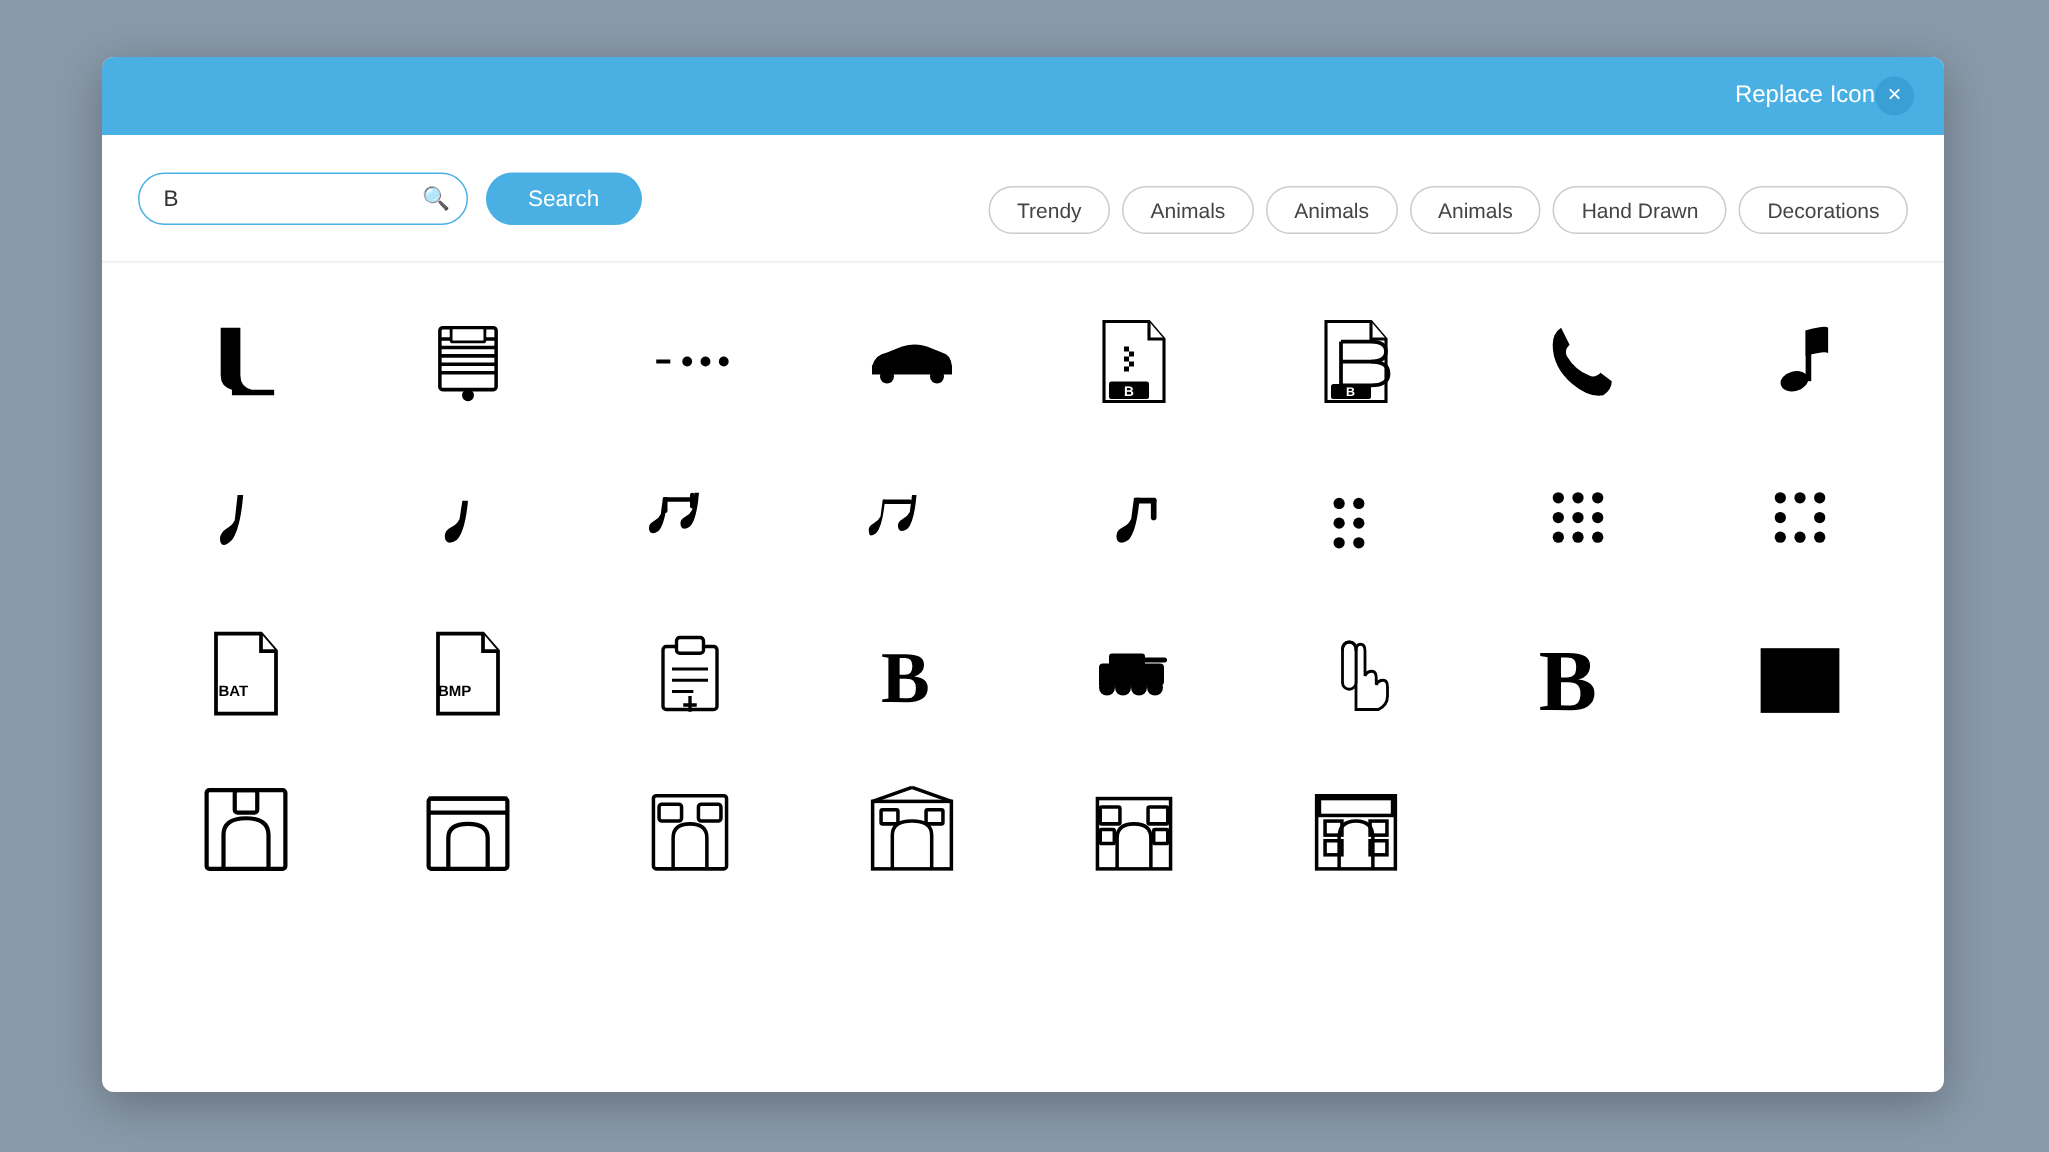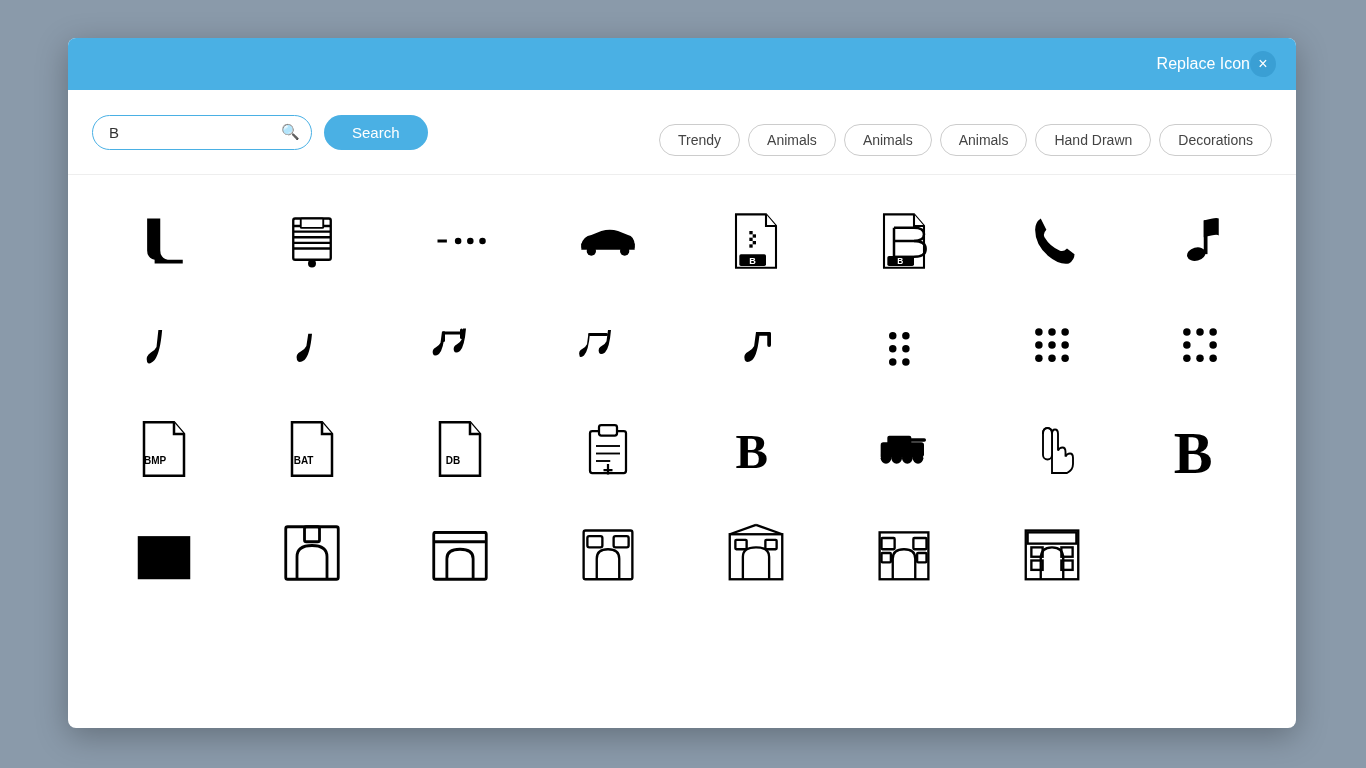--- a/index.html
+++ b/index.html
@@ -312,35 +312,28 @@
           <circle cx="18" cy="46" r="4"></circle>
           <circle cx="32" cy="46" r="4"></circle>
           <circle cx="46" cy="46" r="4"></circle>
         </svg>
       </div>
 
       <div class="icon-cell">
         <svg viewBox="0 0 64 72" fill="none">
           <path d="M8 4 L44 4 L56 18 L56 68 L8 68 Z" fill="white" stroke="black" stroke-width="3"></path>
           <path d="M44 4 L44 18 L56 18" fill="white" stroke="black" stroke-width="3"></path>
-          <text x="8" y="54" font-size="12" fill="black" font-weight="bold" font-family="Arial">BMP</text>
+          <text x="10" y="54" font-size="12" fill="black" font-weight="bold" font-family="Arial">BAT</text>
         </svg>
       </div>
       <div class="icon-cell">
         <svg viewBox="0 0 64 72" fill="none">
           <path d="M8 4 L44 4 L56 18 L56 68 L8 68 Z" fill="white" stroke="black" stroke-width="3"></path>
           <path d="M44 4 L44 18 L56 18" fill="white" stroke="black" stroke-width="3"></path>
-          <text x="10" y="54" font-size="12" fill="black" font-weight="bold" font-family="Arial">BAT</text>
-        </svg>
-      </div>
-      <div class="icon-cell">
-        <svg viewBox="0 0 64 72" fill="none">
-          <path d="M8 4 L44 4 L56 18 L56 68 L8 68 Z" fill="white" stroke="black" stroke-width="3"></path>
-          <path d="M44 4 L44 18 L56 18" fill="white" stroke="black" stroke-width="3"></path>
-          <text x="15" y="54" font-size="12" fill="black" font-weight="bold" font-family="Arial">DB</text>
+          <text x="8" y="54" font-size="12" fill="black" font-weight="bold" font-family="Arial">BMP</text>
         </svg>
       </div>
       <div class="icon-cell">
         <svg viewBox="0 0 64 80" fill="none">
           <rect x="8" y="16" width="48" height="56" rx="3" fill="white" stroke="black" stroke-width="3"></rect>
           <rect x="20" y="8" width="24" height="14" rx="3" fill="white" stroke="black" stroke-width="3"></rect>
           <line x1="16" y1="36" x2="48" y2="36" stroke="black" stroke-width="2.5"></line>
           <line x1="16" y1="46" x2="48" y2="46" stroke="black" stroke-width="2.5"></line>
           <line x1="16" y1="56" x2="35" y2="56" stroke="black" stroke-width="2.5"></line>
           <path d="M32 60 L32 74 M26 68 L38 68" stroke="black" stroke-width="3"></path>

